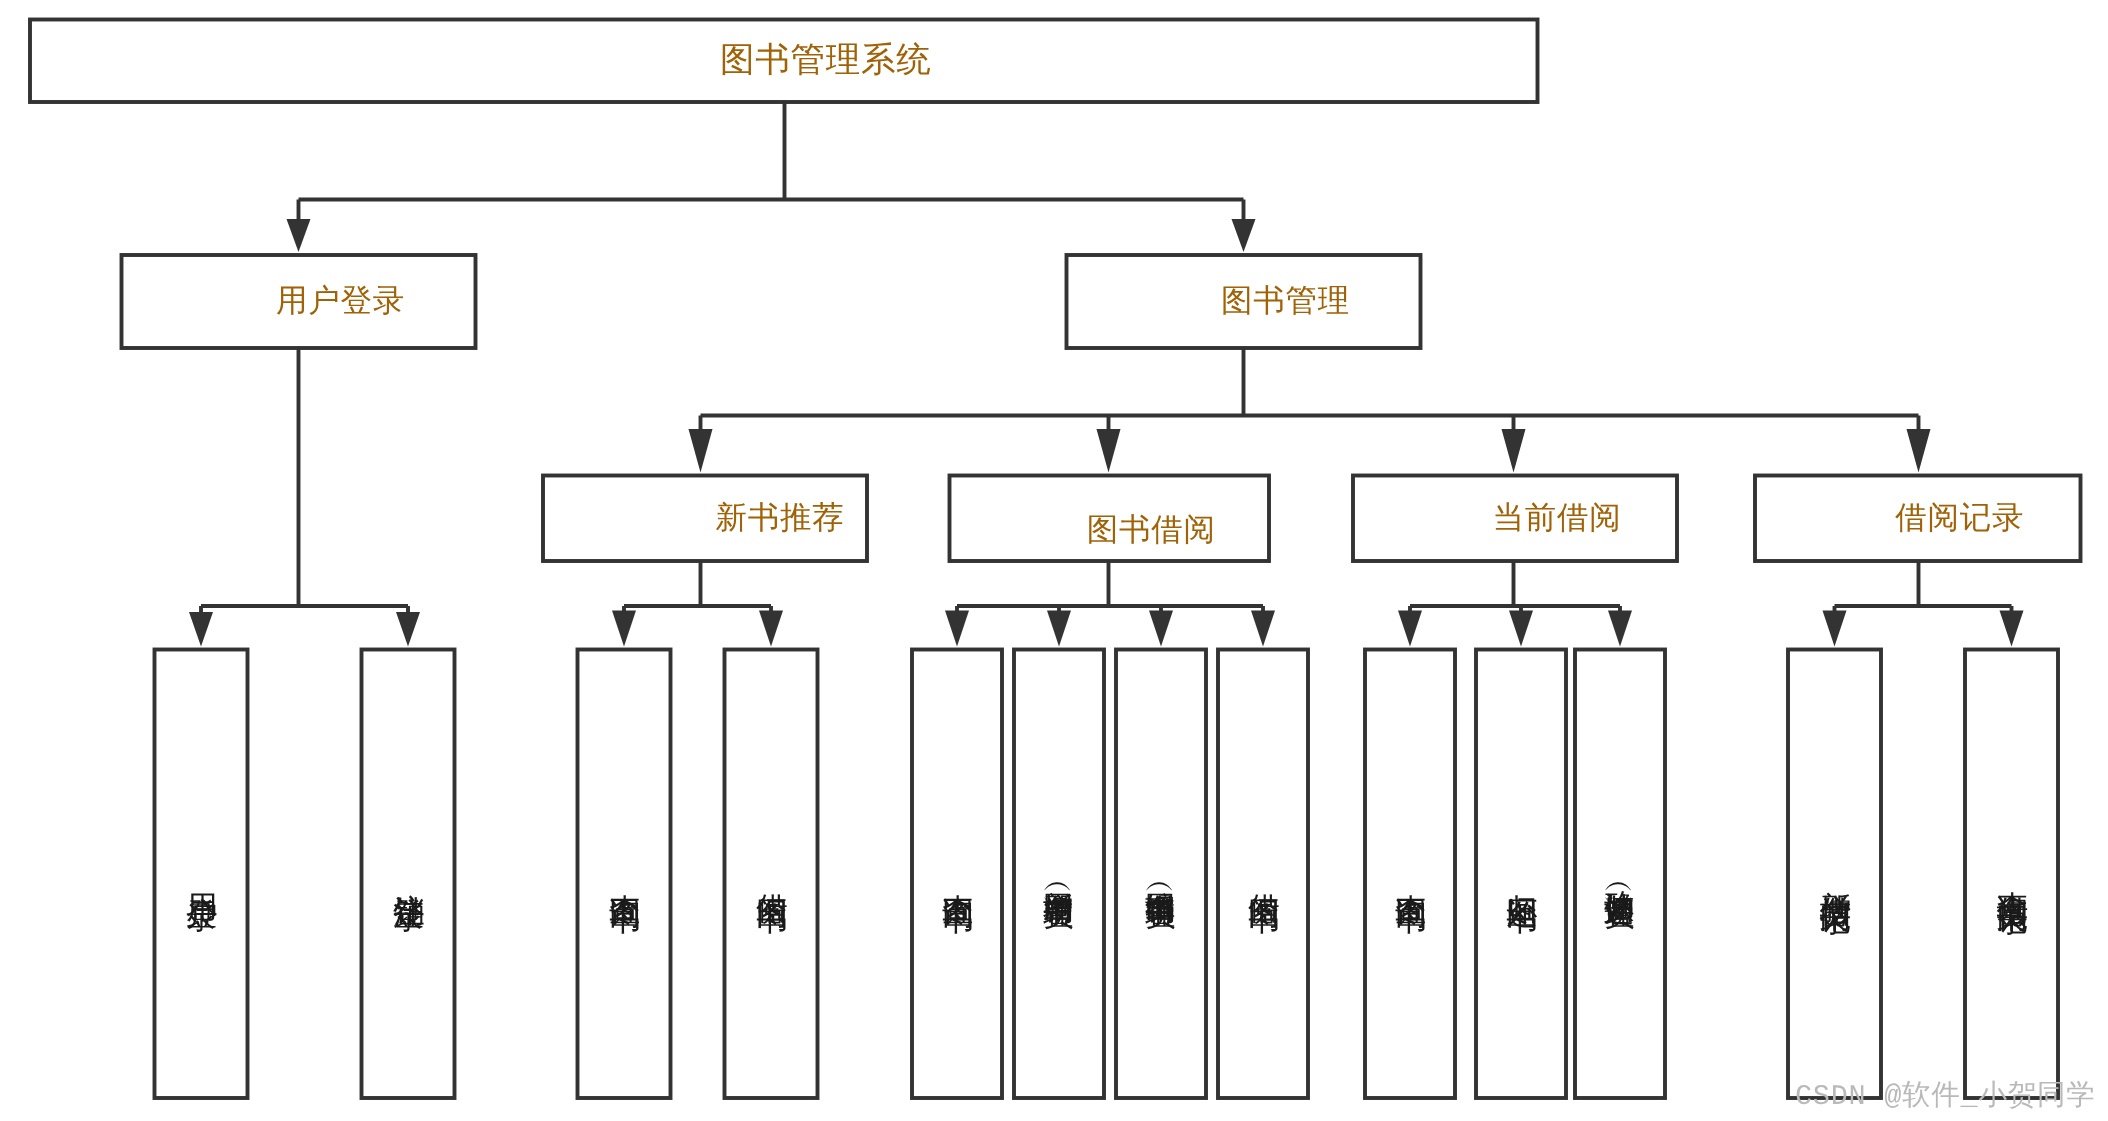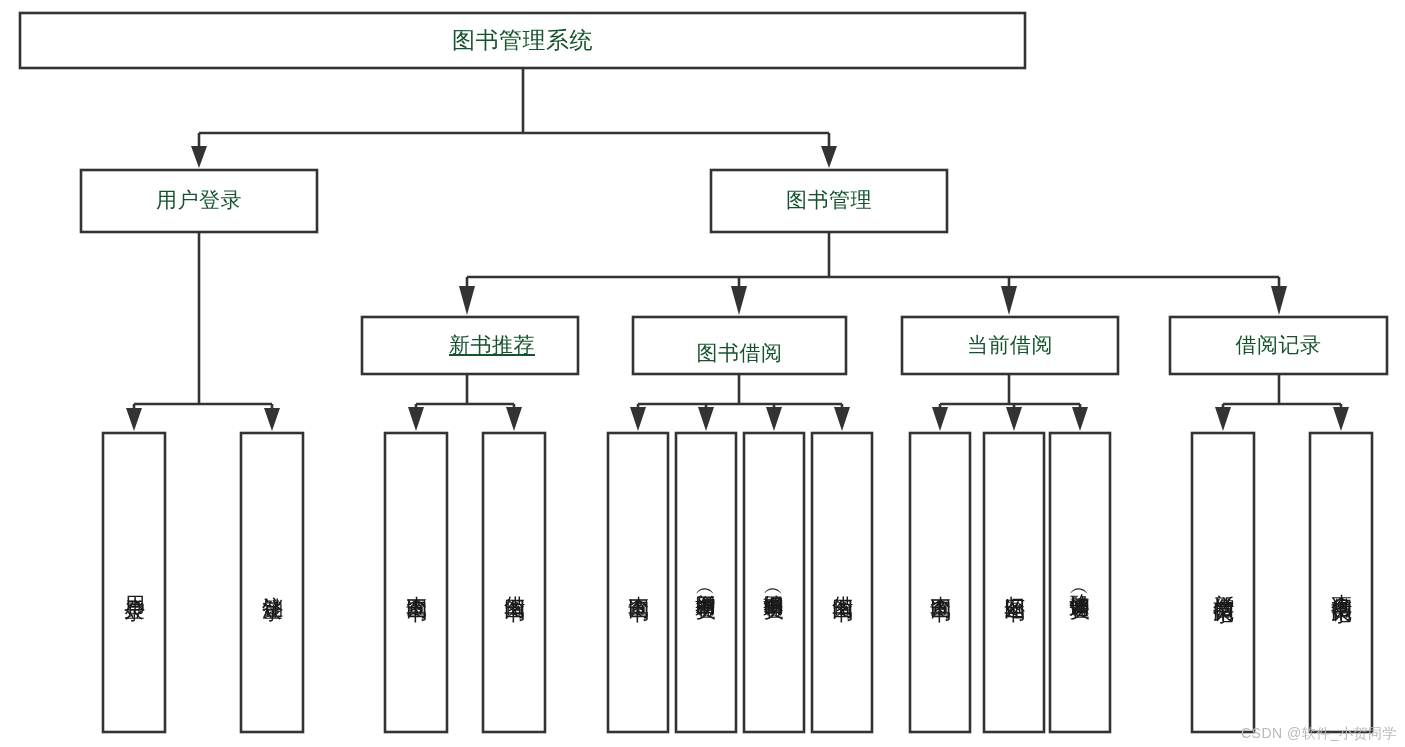--- a/index.html
+++ b/index.html
@@ -38,49 +38,50 @@
   }
   .arrow-head {
     fill: #333333;
     stroke: none;
   }
   .node-label-h {
     position: absolute;
     display: flex;
     align-items: center;
     justify-content: center;
-    color: #14532d;
+    color: #a16207;
     font-size: 21px;
     line-height: 1.2;
     white-space: nowrap;
     letter-spacing: 0.5px;
     font-family: "DejaVu Sans", "Liberation Sans", sans-serif;
+    margin-left: 28px;
   }
   .node-label-v {
     position: absolute;
     display: flex;
     align-items: center;
     justify-content: center;
     color: #1a1a1a;
     font-size: 21px;
     line-height: 1.30;
     writing-mode: vertical-rl;
     text-orientation: upright;
     letter-spacing: 2px;
     white-space: nowrap;
     font-family: "DejaVu Sans", "Liberation Sans", sans-serif;
   }
   .watermark {
     position: absolute;
     right: 8px;
     bottom: 4px;
     color: #b9b9b9;
-    font-size: 14px;
+    font-size: 19px;
     letter-spacing: 0.5px;
-    font-family: Liberation Sans, sans-serif;
+    font-family: Liberation Mono, monospace;
     user-select: none;
   }
 </style>
 </head>
 <body>
 
 <div id="diagram-root">
 
   <svg id="tree-svg" viewBox="0 0 1405 747">
     <defs>
@@ -174,21 +175,21 @@
     <polygon class="arrow-head" points="1215,407 1231,407 1223,431"></polygon>
     <path class="connector" d="M 1341 404 L 1341 410"></path>
     <polygon class="arrow-head" points="1333,407 1349,407 1341,431"></polygon>
   </svg>
 
   <div class="node-label-h" style="left:20px; top:13px; width:1005px; height:55px; font-size:23px;">图书管理系统</div>
 
   <div class="node-label-h" style="left:81px; top:170px; width:236px; height:62px;">用户登录</div>
   <div class="node-label-h" style="left:711px; top:170px; width:236px; height:62px;text-align:center;">图书管理</div>
 
-  <div class="node-label-h" style="left:362px; top:317px; width:260px; height:57px;text-decoration:underline;">新书推荐</div>
+  <div class="node-label-h" style="left:362px; top:317px; width:260px; height:57px;">新书推荐</div>
   <div class="node-label-h" style="left:633px; top:317px; width:213px; height:73px;">图书借阅</div>
   <div class="node-label-h" style="left:902px; top:317px; width:216px; height:57px;">当前借阅</div>
   <div class="node-label-h" style="left:1170px; top:317px; width:217px; height:57px;font-family:Liberation Serif, serif;">借阅记录</div>
 
   <div class="node-label-v" style="left:103px; top:433px; width:62px; height:299px;">用户登录</div>
   <div class="node-label-v" style="left:241px; top:433px; width:62px; height:299px;">注销登录</div>
 
   <div class="node-label-v" style="left:385px; top:433px; width:62px; height:299px;">查询图书</div>
   <div class="node-label-v" style="left:483px; top:433px; width:62px; height:299px;">借阅图书</div>
 

